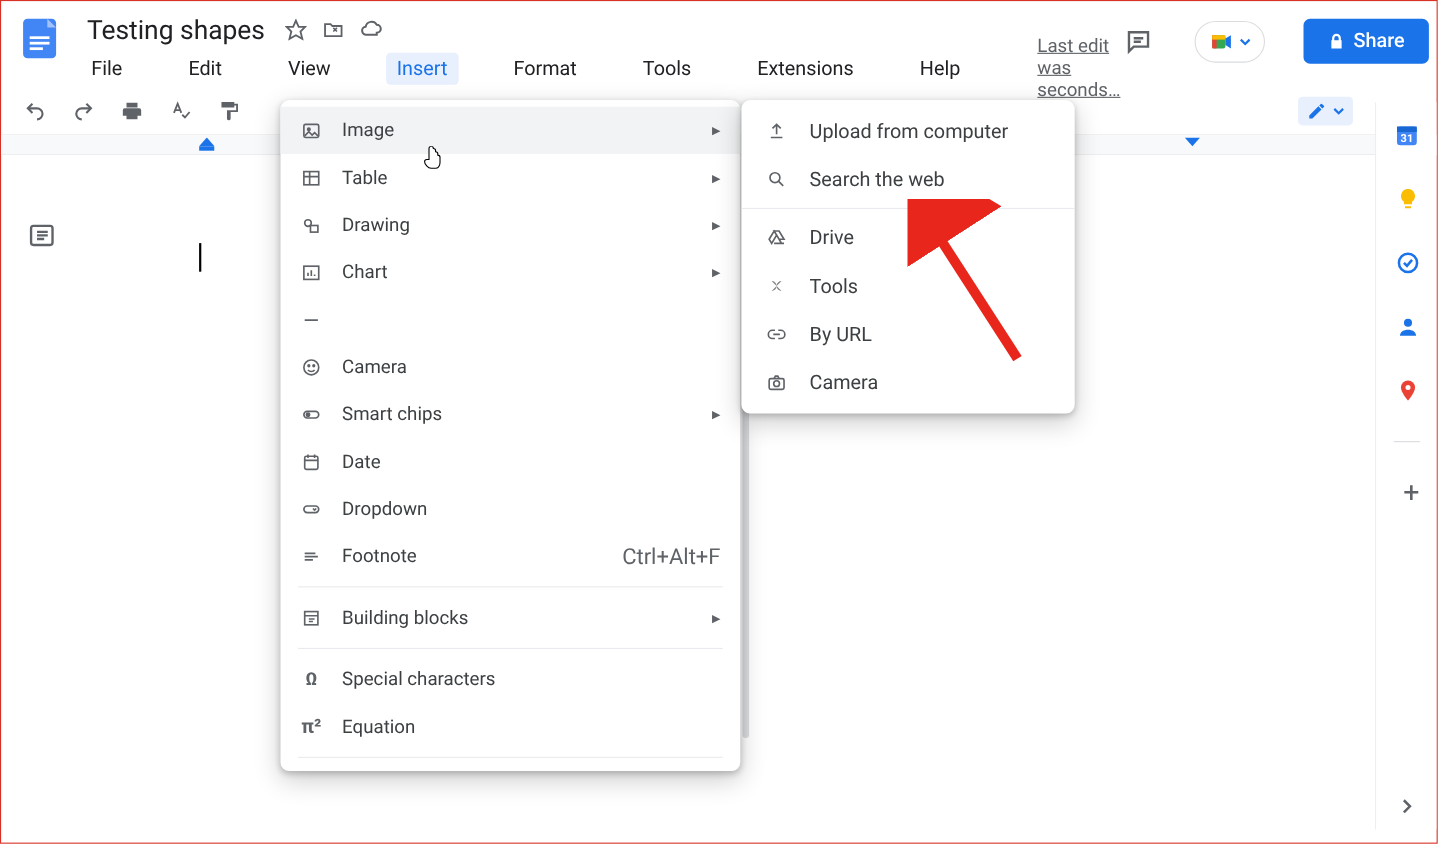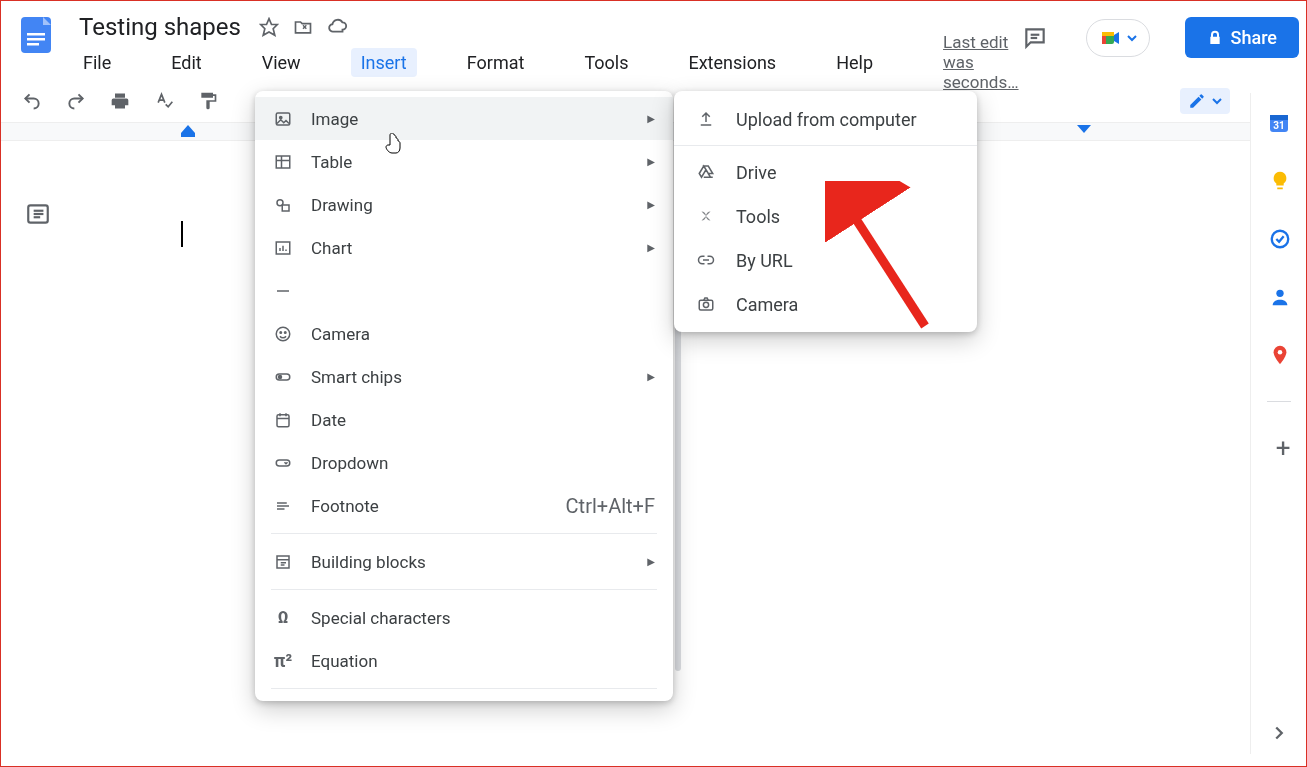--- a/index.html
+++ b/index.html
@@ -375,20 +375,29 @@
 <div class="submenu-popup">
   <div class="sm-row">
     <span class="mic">
         <svg width="18" height="18" viewBox="0 0 24 24" fill="none" stroke="#5f6368" stroke-width="2">
           <path d="M12 16V4M7 9l5-5 5 5"></path>
           <path d="M5 20h14"></path>
         </svg>
       </span>
     <span>Upload from computer</span>
   </div>
+  <div class="sm-row">
+    <span class="mic">
+        <svg width="18" height="18" viewBox="0 0 24 24" fill="none" stroke="#5f6368" stroke-width="2">
+          <circle cx="10" cy="10" r="6"></circle>
+          <line x1="20" y1="20" x2="14.5" y2="14.5"></line>
+        </svg>
+      </span>
+    <span>Search the web</span>
+  </div>
   <div class="sm-sep"></div>
   <div class="sm-row">
     <span class="mic">
         <svg width="18" height="18" viewBox="0 0 24 24" fill="none" stroke="#5f6368" stroke-width="2">
           <path d="M9 4h6l6 10h-6zM3 14l6-10 3 5-6 10zM9 19h12l-3 0-3-5"></path>
         </svg>
       </span>
     <span>Drive</span>
   </div>
   <div class="sm-row">

